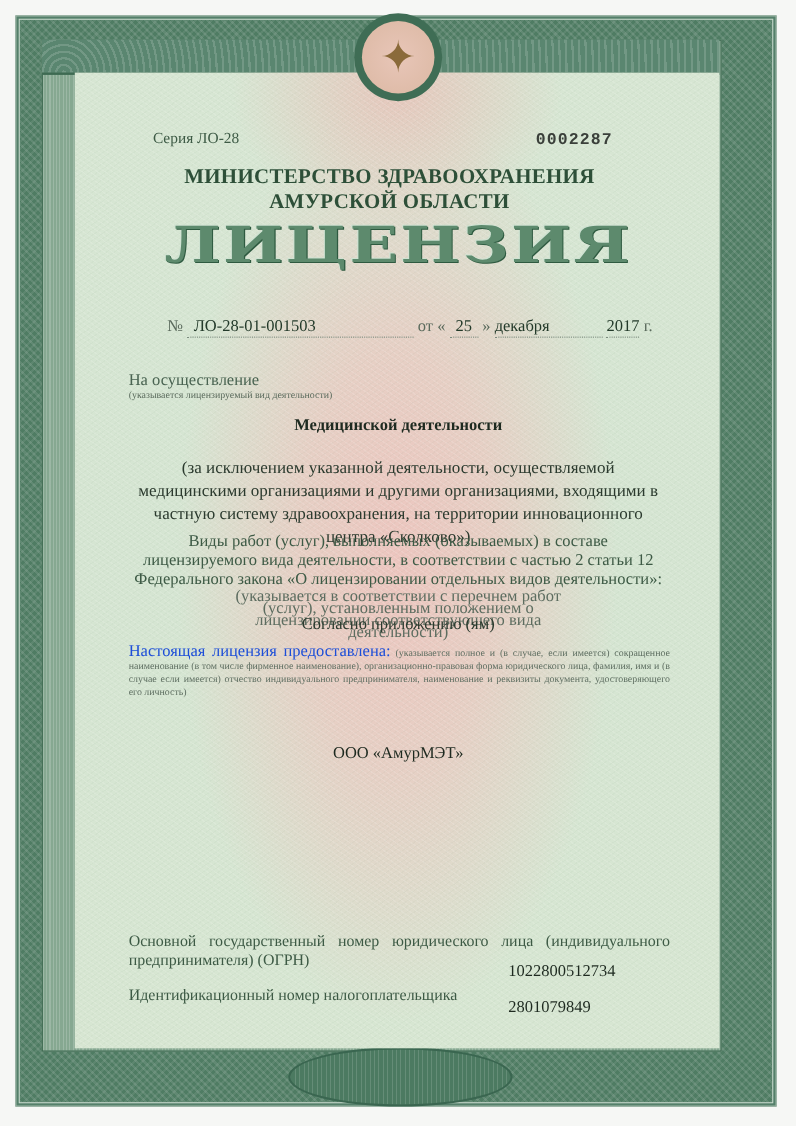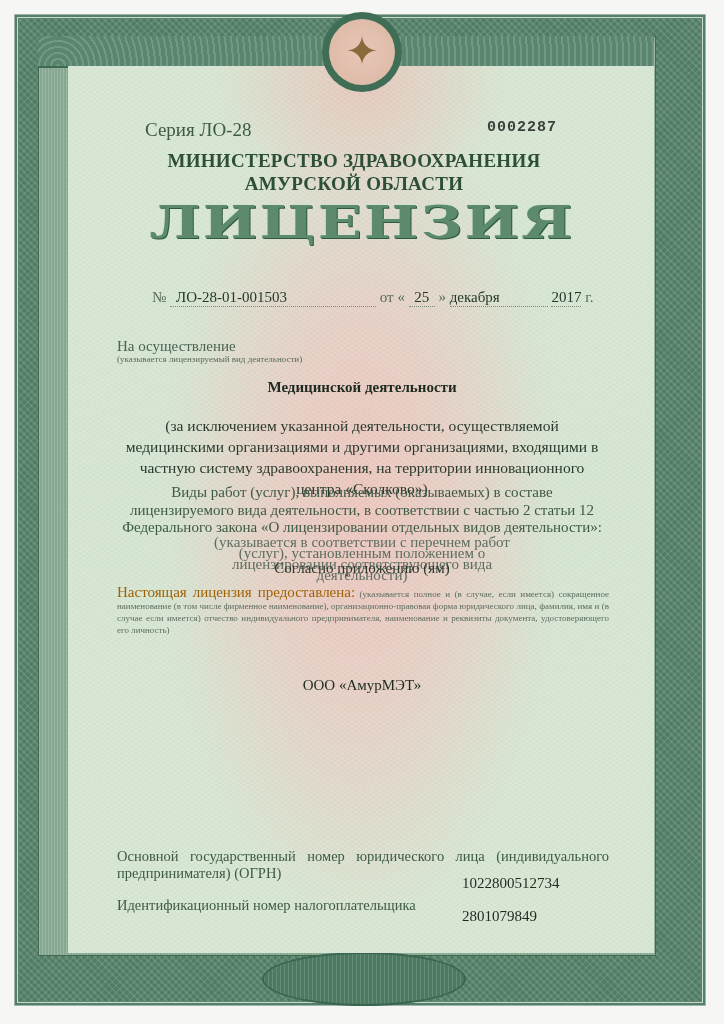--- a/index.html
+++ b/index.html
@@ -62,21 +62,21 @@
       background: #3f6d55;
       display: flex; align-items: center; justify-content: center;
     }
     .emblem-inner {
       width: 66px; height: 66px; border-radius: 50%;
       background: radial-gradient(circle, #e8c6b8 0%, #dfbca9 70%, #c9a894 100%);
       display: flex; align-items: center; justify-content: center;
       color: #8a6a3a; font-size: 40px; line-height: 1;
     }
     .t { position: absolute; color: #2f4f3a; white-space: nowrap; }
-    .series { left: 145px; top: 119px; font-size: 19px; color: #3d5a45; }
+    .series { left: 139px; top: 119px; font-size: 14px; color: #3d5a45; }
     .serial { left: 487px; top: 119px; font-size: 15px; font-family: "Liberation Mono", monospace; font-weight: bold; letter-spacing: 1px; color: #3a3f3a; }
     .ministry { left: 0; width: 708px; text-align: center; font-size: 19px; font-weight: bold; color: #2d4f38; letter-spacing: 0.3px; }
     .m1 { top: 150px; }
     .m2 { top: 173px; }
     .license-title {
       left: 0; width: 724px; text-align: center; top: 196px;
       font-size: 58px; font-weight: bold; letter-spacing: 2px;
       color: #5d8a6d;
       text-shadow: 1px 1px 0 #2e5a40, -1px -1px 0 #cfe2d2;
       font-family: "DejaVu Serif", serif;
@@ -86,21 +86,21 @@
     .uline { display: inline-block; border-bottom: 1px dotted #7a8a7d; text-align: left; }
     .gray { color: #5a6a5c; }
     .na { left: 117px; top: 338px; font-size: 15px; color: #4a6452; }
     .na-hint { left: 117px; top: 354px; font-size: 9px; color: #5a6a5c; }
     .activity { left: 0; width: 724px; text-align: center; top: 379px; font-size: 15px; font-weight: bold; color: #1e2a20; }
     .excl { left: 0; width: 724px; text-align: center; top: 412px; font-size: 15.5px; color: #2b3a2e; line-height: 21px; white-space: normal; }
     .types { left: 0; width: 724px; text-align: center; top: 484px; font-size: 15px; color: #3d5a45; line-height: 17.5px; white-space: normal; }
     .types-hint { left: 0; width: 724px; text-align: center; top: 537px; font-size: 15px; color: #5d6d60; line-height: 11px; white-space: normal; }
     .per-app { left: 0; width: 724px; text-align: center; top: 560px; font-size: 15px; color: #2b3a2e; }
     .granted { left: 117px; top: 586px; width: 492px; font-size: 9px; color: #5d6d60; line-height: 12px; white-space: normal; text-align: justify; }
-    .granted .big { font-size: 15px; color: #a16207; }
+    .granted .big { font-size: 15px; color: #1d4ed8; }
     .org { left: 0; width: 724px; text-align: center; top: 677px; font-size: 15px; color: #1e2a20; line-height: 17px; white-space: normal; }
     .ogrn-label { left: 117px; top: 848px; width: 492px; font-size: 14.5px; color: #3d5a45; line-height: 17px; white-space: normal; text-align: justify; text-align-last: left; }
     .ogrn-value { left: 462px; top: 875px; font-size: 15px; color: #1e2a20; }
     .inn-label { left: 117px; top: 897px; font-size: 14.5px; color: #3d5a45; }
     .inn-value { left: 462px; top: 908px; font-size: 15px; color: #1e2a20; }
   </style>
 </head>
 <body>
 
 <div class="frame"></div>

